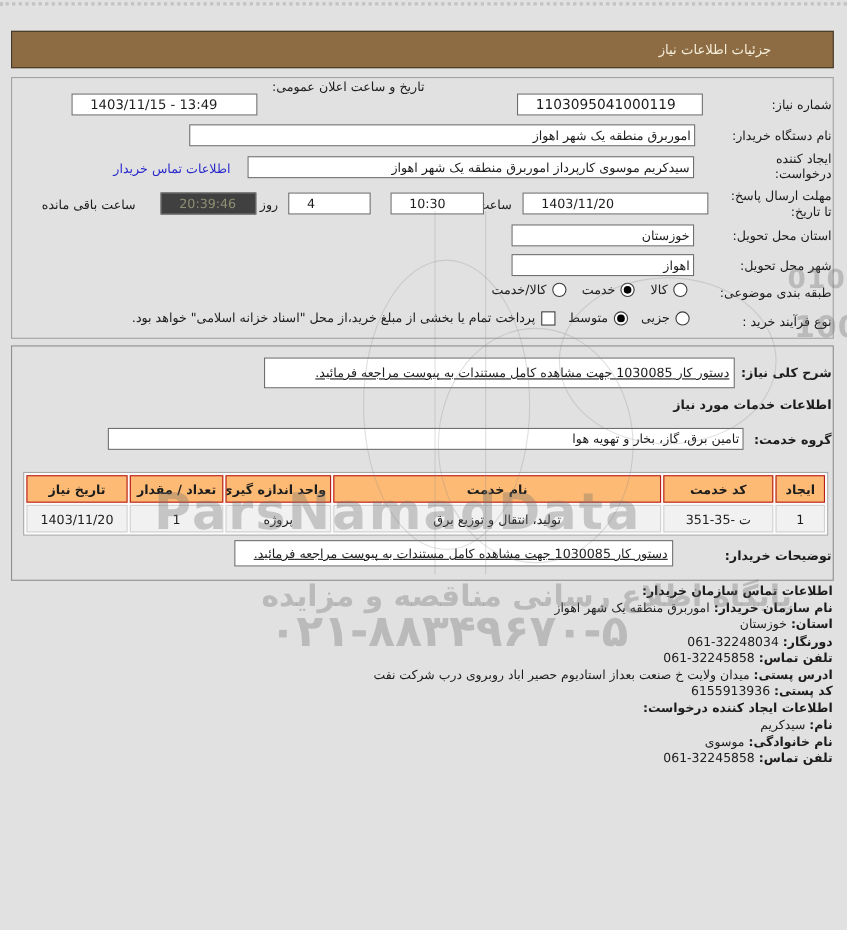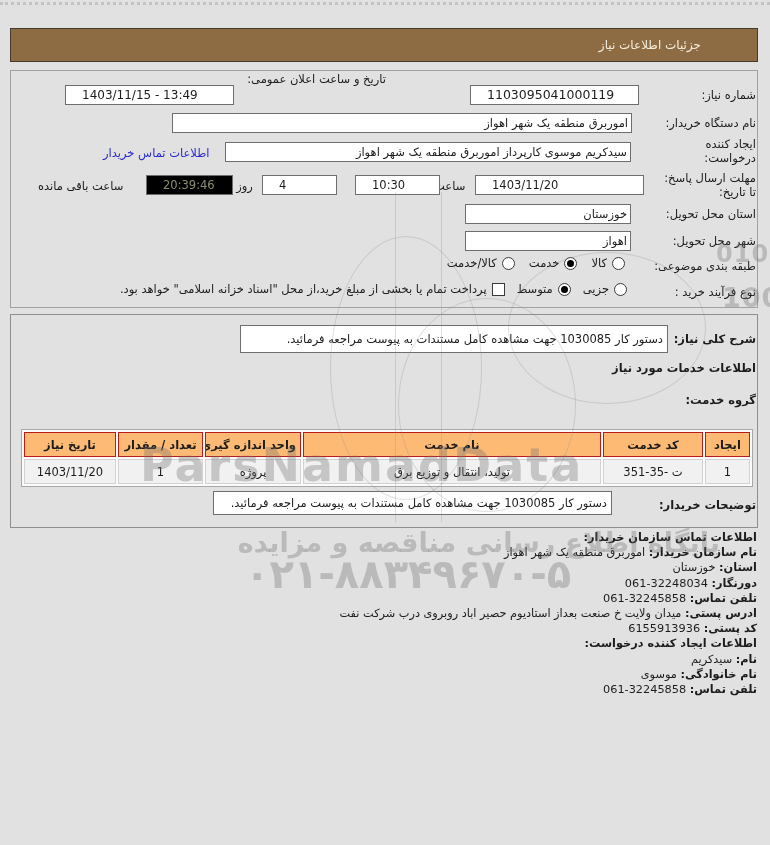--- a/index.html
+++ b/index.html
@@ -10,23 +10,23 @@
     color:#f4edda;font-size:12px;line-height:32px;padding-right:56px;box-sizing:border-box;}
   .frame{position:absolute;border:1px solid #a2a2a2;background:transparent;}
   .frame2{position:absolute;border:1px solid #8e8e8e;background:transparent;}
   .lbl{position:absolute;font-size:11.5px;white-space:nowrap;color:#1c1c1c;}
   .lbl2{position:absolute;font-size:11.5px;line-height:14px;text-align:right;color:#1c1c1c;}
   .bold{font-weight:bold;}
   .blue{color:#2a2acb;}
   .box{position:absolute;background:#ffffff;border:1px solid #6e6e6e;font-size:11.5px;height:16px;line-height:16px;
     padding:1px 3px;white-space:nowrap;overflow:hidden;box-sizing:content-box;}
   .center{text-align:left;padding-left:16px;}
-  .cream{background:#000000;color:#8e8e73;}
+  .cream{background:#404040;color:#8e8e73;}
   .boxlg{position:absolute;background:#fff;border:1px solid #6e6e6e;font-size:11.5px;white-space:nowrap;overflow:hidden;
-    padding:0 4px;box-sizing:content-box;}
+    padding:0 4px;box-sizing:content-box;text-decoration:underline;}
   .group{position:absolute;display:flex;align-items:center;gap:14px;font-size:11.5px;white-space:nowrap;}
   .opt{display:flex;align-items:center;gap:5px;}
   .radio{display:inline-block;width:11px;height:11px;border:1px solid #3a3a3a;border-radius:50%;background:#fff;position:relative;flex:0 0 auto;}
   .radio.on::after{content:"";position:absolute;left:2px;top:2px;right:2px;bottom:2px;background:#000;border-radius:50%;}
   .checkbox{display:inline-block;width:11px;height:11px;border:1px solid #3a3a3a;background:#fff;flex:0 0 auto;}
   table.svc{position:absolute;left:21px;top:429px;width:716px;border-collapse:separate;border-spacing:2px;
     background:#fbfbfb;border:1px solid #a8a8a8;font-size:11.5px;table-layout:fixed;}
   table.svc th{background:#fdba74;font-weight:bold;height:19px;padding:2px 4px;text-align:center;border:1px solid #b91c1c;overflow:hidden;white-space:nowrap;}
   table.svc td{background:#f1f1f1;height:19px;padding:2px 4px;text-align:center;border:1px solid #d2d2d2;overflow:hidden;white-space:nowrap;}
   .contact{position:absolute;right:13px;top:530px;font-size:11.3px;line-height:15.2px;text-align:right;}
@@ -123,20 +123,21 @@
   </div>
 
   <div class="frame2" style="left:10px;top:314px;width:746px;height:212px;"></div>
 
   <div class="lbl bold" style="right:14px;top:332px;">شرح کلی نیاز:</div>
   <div class="boxlg" style="left:240px;top:325px;width:418px;height:26px;line-height:26px;">دستور کار 1030085 جهت مشاهده کامل مستندات به پیوست مراجعه فرمائید.</div>
 
   <div class="lbl bold" style="right:14px;top:361px;">اطلاعات خدمات مورد نیاز</div>
 
   <div class="lbl bold" style="right:14px;top:393px;">گروه خدمت:</div>
+  <div class="box" style="left:98px;top:389px;width:570px;">تامین برق، گاز، بخار و تهویه هوا</div>
 
   <table class="svc">
     <colgroup>
       <col style="width:45px">
         <col style="width:100px">
         <col style="width:298px">
       <col style="width:96px">
         <col style="width:85px">
         <col style="width:92px">
     </colgroup>

